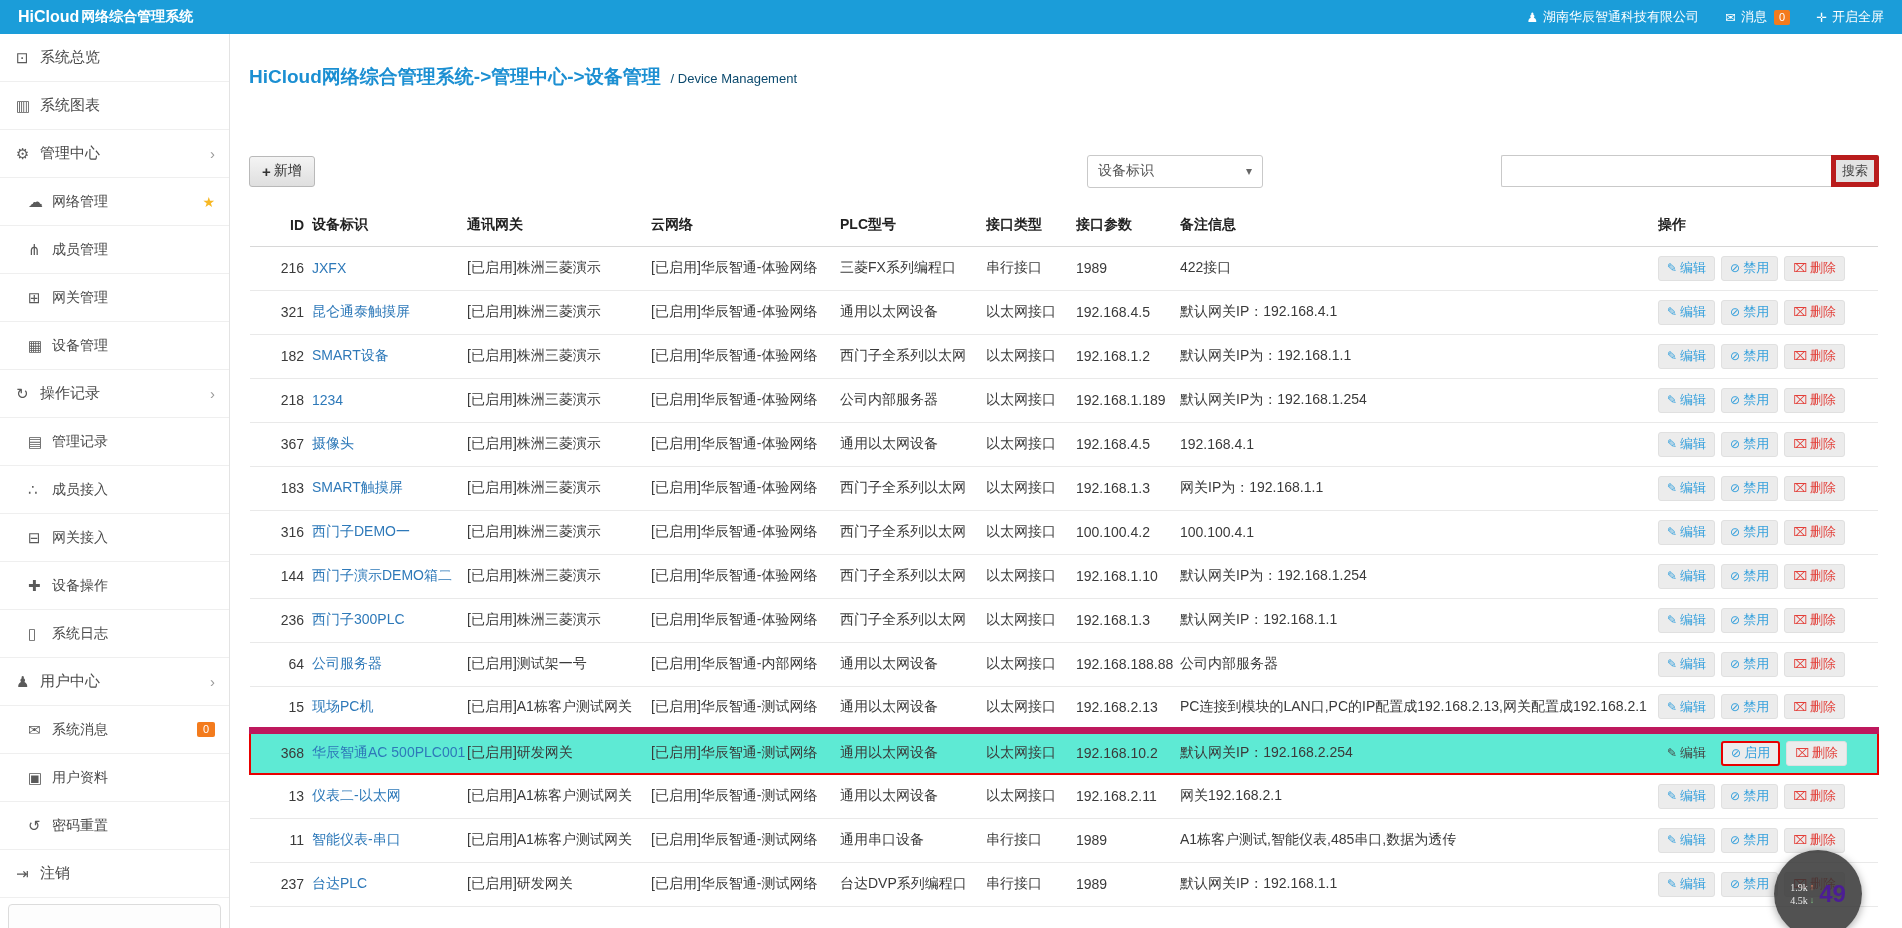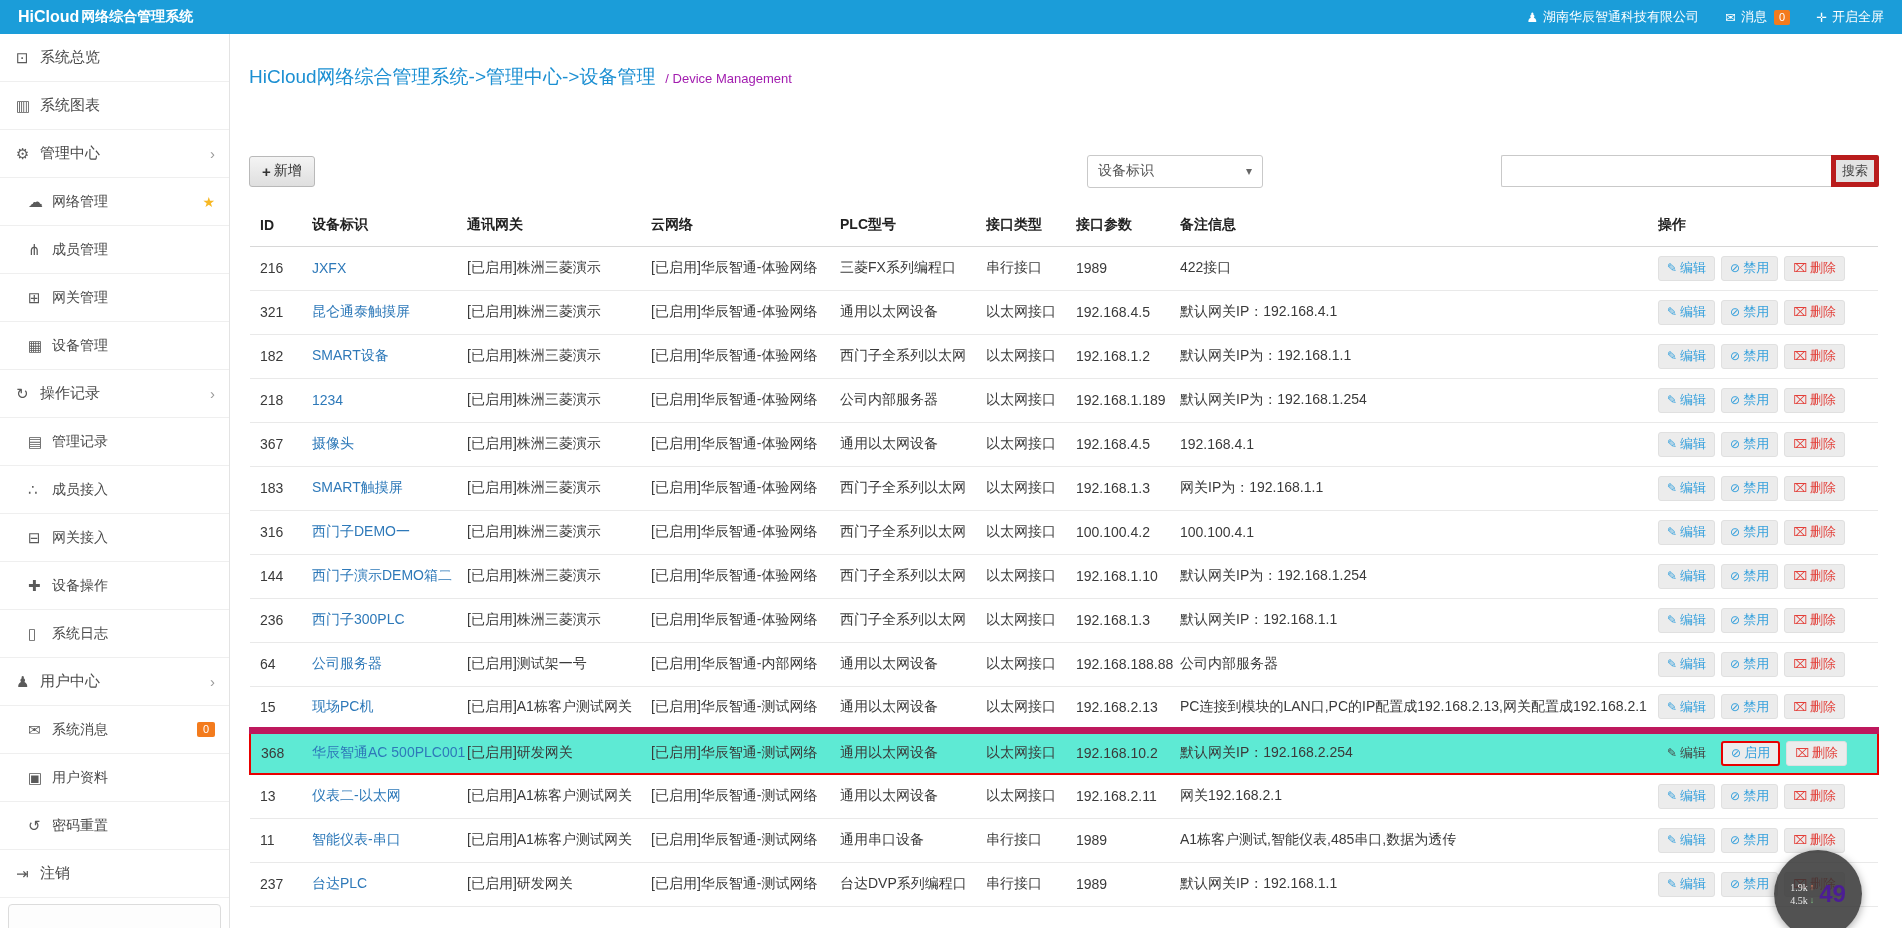--- a/index.html
+++ b/index.html
@@ -46,22 +46,22 @@
     line-height:15px; padding:0 6px; border-radius:2px;
   }
   .side-sliver {
     margin:6px 8px 0; height:26px; border:1px solid #dcdcdc;
     border-radius:4px 4px 0 0; background:#fdfdfd;
   }
 
   
   .main { position:absolute; top:34px; left:230px; right:0; bottom:0; overflow:hidden; background:#fff; }
   .page-header { padding:30px 23px 0 19px; }
-  .page-title { color:#1b8fd2; font-size:19px; font-weight:normal; }
-  .page-subtitle { color:#a21caf; font-size:13px; margin-left:6px; }
+  .page-title { color:#1b8fd2; font-size:19px; font-weight:bold; }
+  .page-subtitle { color:#0c4a6e; font-size:13px; margin-left:6px; }
 
   .toolbar { margin:64px 23px 0 19px; display:flex; align-items:center; height:34px; }
   .btn-add {
     height:31px; padding:0 12px; background:linear-gradient(#f4f4f4,#dfdfdf);
     border:1px solid #b9b9b9; border-radius:3px; font-size:14px; color:#333;
     display:inline-flex; align-items:center; gap:3px; cursor:pointer;
     font-family:inherit;
   }
   .btn-add .plus { font-weight:bold; font-size:15px; }
   .select-box {
@@ -87,21 +87,21 @@
   .device-table { width:1630px; margin:16px 0 0 19px; border-collapse:collapse; table-layout:fixed; }
   .device-table th {
     text-align:left; font-size:14px; font-weight:bold; color:#222;
     height:42px; border-bottom:1px solid #d8d8d8; padding-right:8px;
     white-space:nowrap; overflow:hidden;
   }
   .device-table td {
     height:44px; border-bottom:1px solid #e9e9e9; font-size:14px; color:#3a3a3a;
     padding-right:8px; white-space:nowrap; overflow:hidden;
   }
-  .device-table th:first-child, .device-table td:first-child { padding-left:10px; }
+  .device-table th:first-child, .device-table td:first-child { padding-left:10px;text-align:right; }
   .device-link { color:#2e79b9; cursor:pointer; }
   .cell-operations { text-align:left; }
   .op-btn {
     display:inline-flex; align-items:center; gap:3px; height:25px; padding:0 8px;
     background:#ececec; border:1px solid #e0e0e0; border-radius:3px;
     font-size:13px; margin-right:6px; cursor:pointer; font-family:inherit;
   }
   .op-btn.blue { color:#35a0dc; }
   .op-btn.red { color:#e3403a; }
   .op-ico { font-size:12px; }

